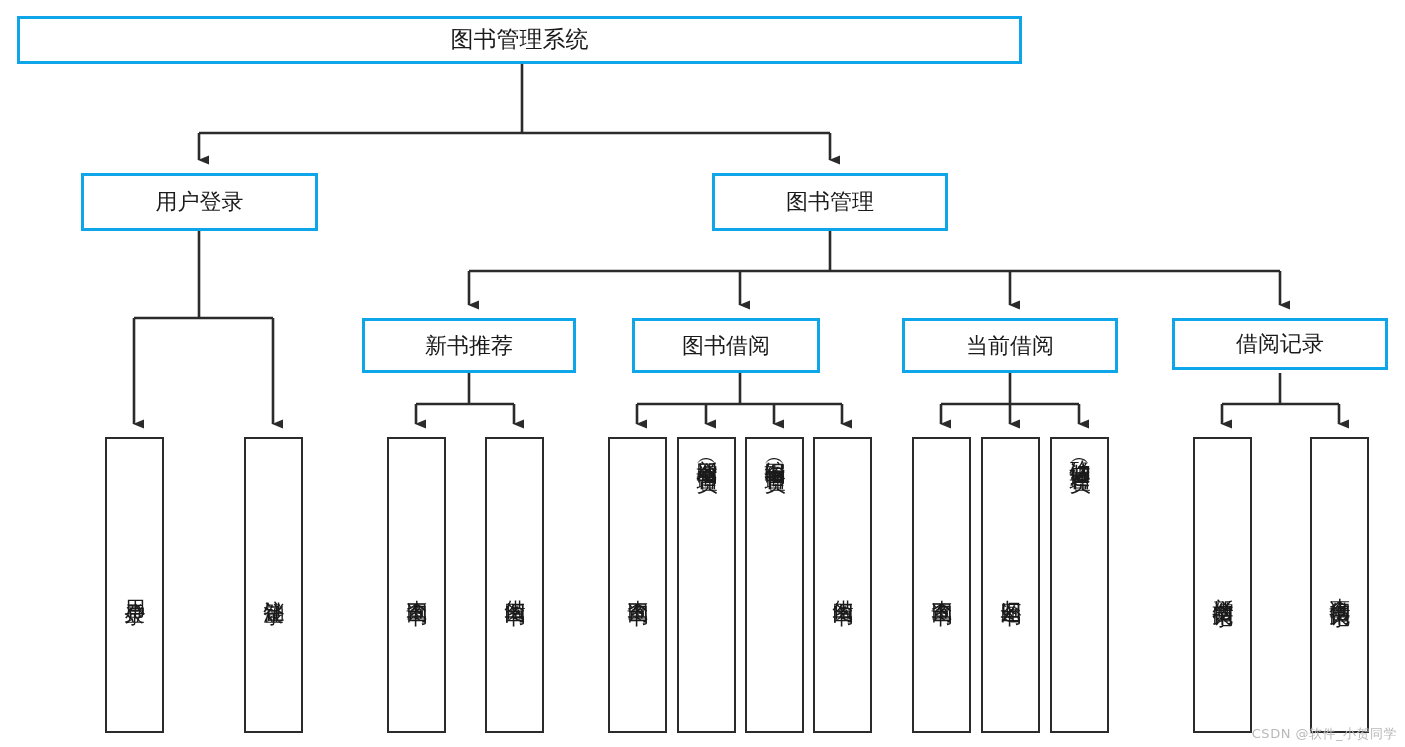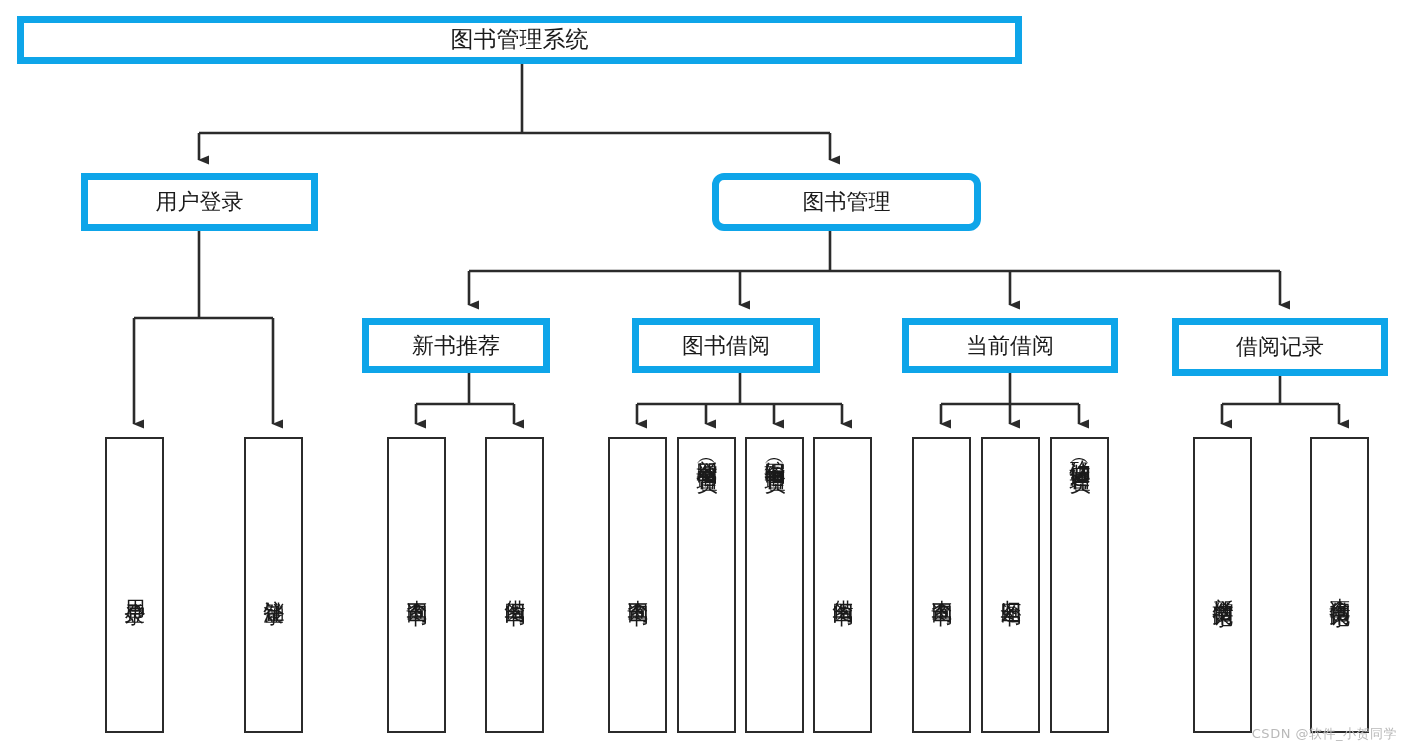--- a/index.html
+++ b/index.html
@@ -11,21 +11,21 @@
     overflow:hidden;
   }
   #canvas{position:relative;width:1405px;height:747px;}
 
   svg#wires{position:absolute;left:0;top:0;width:1405px;height:747px;}
 
   .node{
     position:absolute;
     box-sizing:border-box;
     background:#ffffff;
-    border:7px solid #0ea5e9;
+    border:3px solid #0ea5e9;
     color:#1a1a1a;
     display:flex;
     align-items:center;
     justify-content:center;
     text-align:center;
     line-height:1.18;
   }
   .node.root{font-size:23px;}
   .node.lvl2{font-size:22px;}
   .node.lvl3{font-size:22px;}
@@ -116,34 +116,34 @@
     </g>
   </svg>
 
   <div class="node root" style="left:17px;top:16px;width:1005px;height:48px;">
     <span>图书管理系统</span>
   </div>
 
   <div class="node lvl2" style="left:81px;top:173px;width:237px;height:58px;">
     <span>用户登录</span>
   </div>
-  <div class="node lvl2" style="left:712px;top:173px;width:269px;height:58px;border-radius:12px;">
+  <div class="node lvl2" style="left:712px;top:173px;width:236px;height:58px;">
     <span>图书管理</span>
   </div>
 
-  <div class="node lvl3" style="left:362px;top:318px;width:188px;height:55px;">
+  <div class="node lvl3" style="left:362px;top:318px;width:214px;height:55px;">
     <span>新书推荐</span>
   </div>
   <div class="node lvl3" style="left:632px;top:318px;width:188px;height:55px;">
     <span>图书借阅</span>
   </div>
   <div class="node lvl3" style="left:902px;top:318px;width:216px;height:55px;text-align:center;">
     <span>当前借阅</span>
   </div>
-  <div class="node lvl3" style="left:1172px;top:318px;width:216px;height:58px;font-family:Liberation Serif, serif;">
+  <div class="node lvl3" style="left:1172px;top:318px;width:216px;height:52px;font-family:Liberation Serif, serif;">
     <span>借阅记录</span>
   </div>
 
   <div class="leaf" style="left:105px;top:437px;width:59px;height:296px;">
     <span class="vtext">用户登录</span>
   </div>
   <div class="leaf" style="left:244px;top:437px;width:59px;height:296px;">
     <span class="vtext">注销登录</span>
   </div>
 

